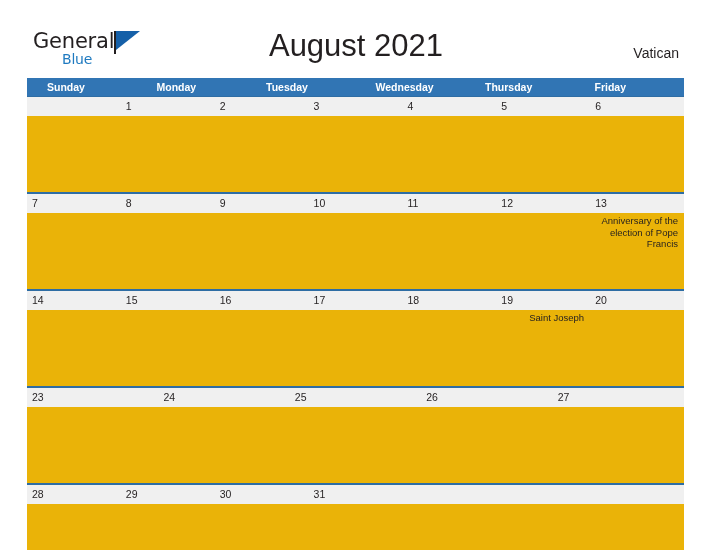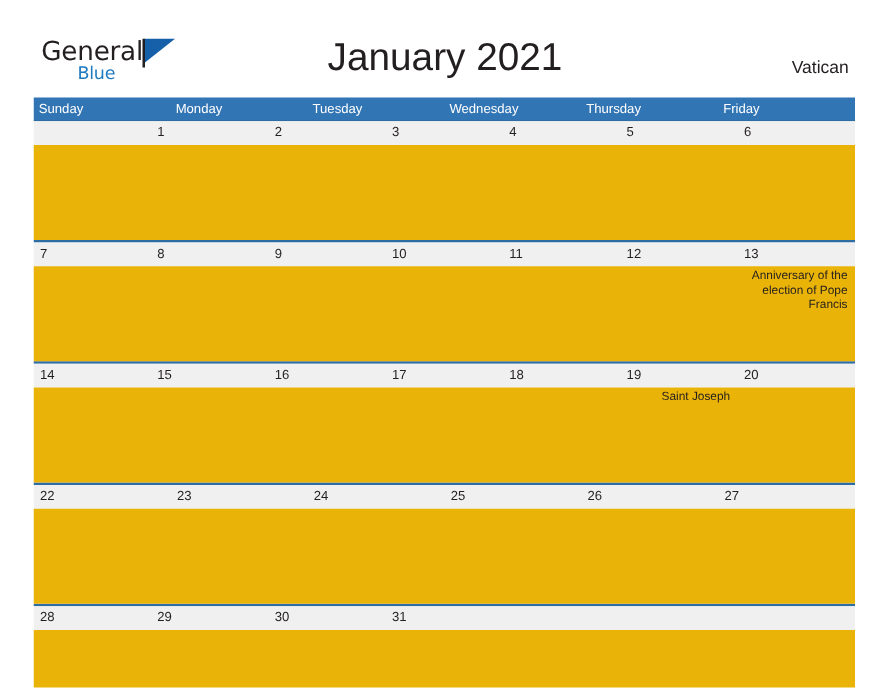--- a/index.html
+++ b/index.html
@@ -112,24 +112,25 @@
     display: flex;
     width: 657px;
     height: 18px;
     background: #3175b4;
   }
   .weekday-cell {
     flex: 1 1 0;
     color: #ffffff;
     font-size: 10.5px;
     line-height: 18px;
-    padding-left: 4px;
+    padding-left: 20px;
     box-sizing: border-box;
     white-space: nowrap;
     overflow: hidden;
+    font-weight: bold;
   }
 
   .week-row {
     width: 657px;
     border-bottom: 2px solid #2e6da4;
     box-sizing: border-box;
   }
   .week-row.first {
     border-top: 1px solid #2e6da4;
   }
@@ -173,21 +174,21 @@
 
   <div class="top-bar">
 
     <div class="logo">
       <span class="logo-general">General</span>
       <span class="logo-flag-pole"></span>
       <span class="logo-flag"></span>
       <span class="logo-blue">Blue</span>
     </div>
 
-    <div class="cal-title">January 2021</div>
+    <div class="cal-title">August 2021</div>
 
     <div class="cal-country">Vatican</div>
 
   </div>
 
   <div class="cal-grid">
 
     <div class="weekday-row">
       <div class="weekday-cell">Sunday</div>
       <div class="weekday-cell">Monday</div>
@@ -255,21 +256,20 @@
         <div class="event-cell"></div>
         <div class="event-cell"></div>
         <div class="event-cell"></div>
         <div class="event-cell">Saint Joseph</div>
         <div class="event-cell"></div>
       </div>
     </div>
 
     <div class="week-row">
       <div class="date-band">
-        <div class="date-cell">22</div>
         <div class="date-cell">23</div>
         <div class="date-cell">24</div>
         <div class="date-cell">25</div>
         <div class="date-cell">26</div>
         <div class="date-cell">27</div>
       </div>
       <div class="body-band">
         <div class="event-cell"></div>
         <div class="event-cell"></div>
         <div class="event-cell"></div>

